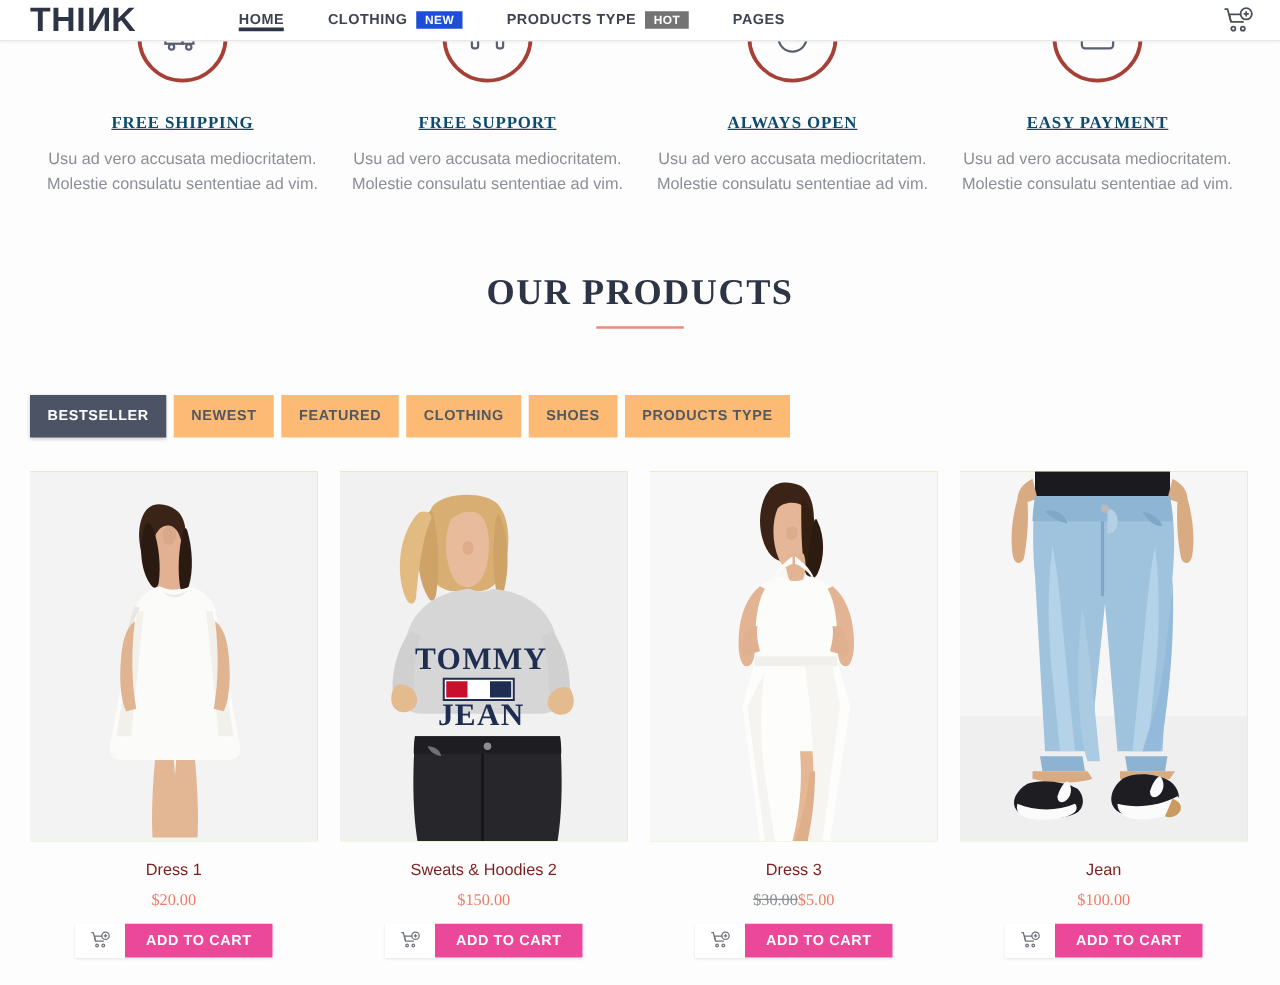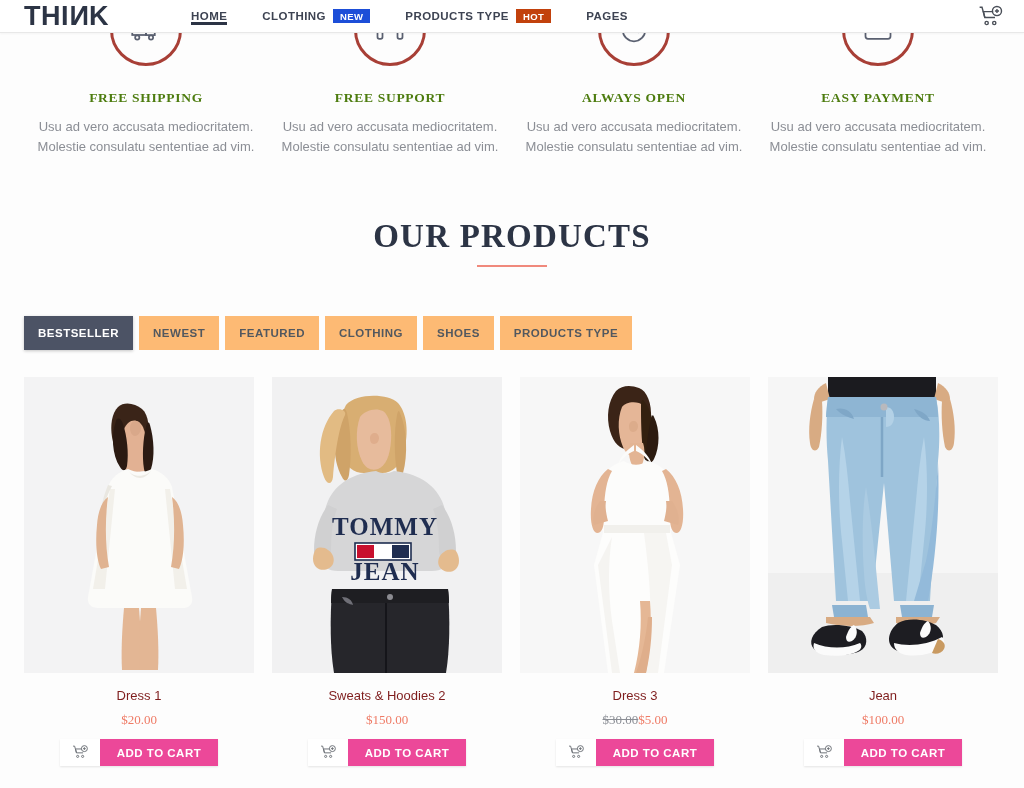--- a/index.html
+++ b/index.html
@@ -74,21 +74,21 @@
   .badge {
     margin-left: 7px;
     padding: 3px 7px 2px;
     font-size: 9.5px;
     font-weight: bold;
     letter-spacing: 0.4px;
     color: #ffffff;
     line-height: 1;
   }
   .badge-new { background: #1d4ed8; }
-  .badge-hot { background: #c2410c; }
+  .badge-hot { background: #737373; }
 
   .cart-btn {
     position: absolute;
     right: 20px;
     top: 4px;
     width: 26px; height: 26px;
     cursor: pointer;
   }
 
   
@@ -119,40 +119,41 @@
     display: flex;
     align-items: center;
     justify-content: center;
     color: #5a6070;
   }
   .feature-title {
     font-family: "Liberation Serif", serif;
     font-size: 13.5px;
     font-weight: bold;
     letter-spacing: 0.7px;
-    color: #4d7c0f;
+    color: #0c4a6e;
     margin-top: 22px;
+    text-decoration: underline;
   }
   .feature-text {
     margin-top: 11px;
     font-size: 13px;
     line-height: 20px;
     color: #8b8e95;
   }
 
   
   .section-head {
     position: absolute;
     top: 218px; left: 0;
     width: 1024px;
     text-align: center;
   }
   .section-title {
     font-family: "Liberation Serif", serif;
-    font-size: 33px;
+    font-size: 29px;
     font-weight: bold;
     letter-spacing: 1.2px;
     color: #2c3445;
   }
   .section-rule {
     width: 70px; height: 2px;
     background: #f0897c;
     margin: 10px auto 0;
   }
 

